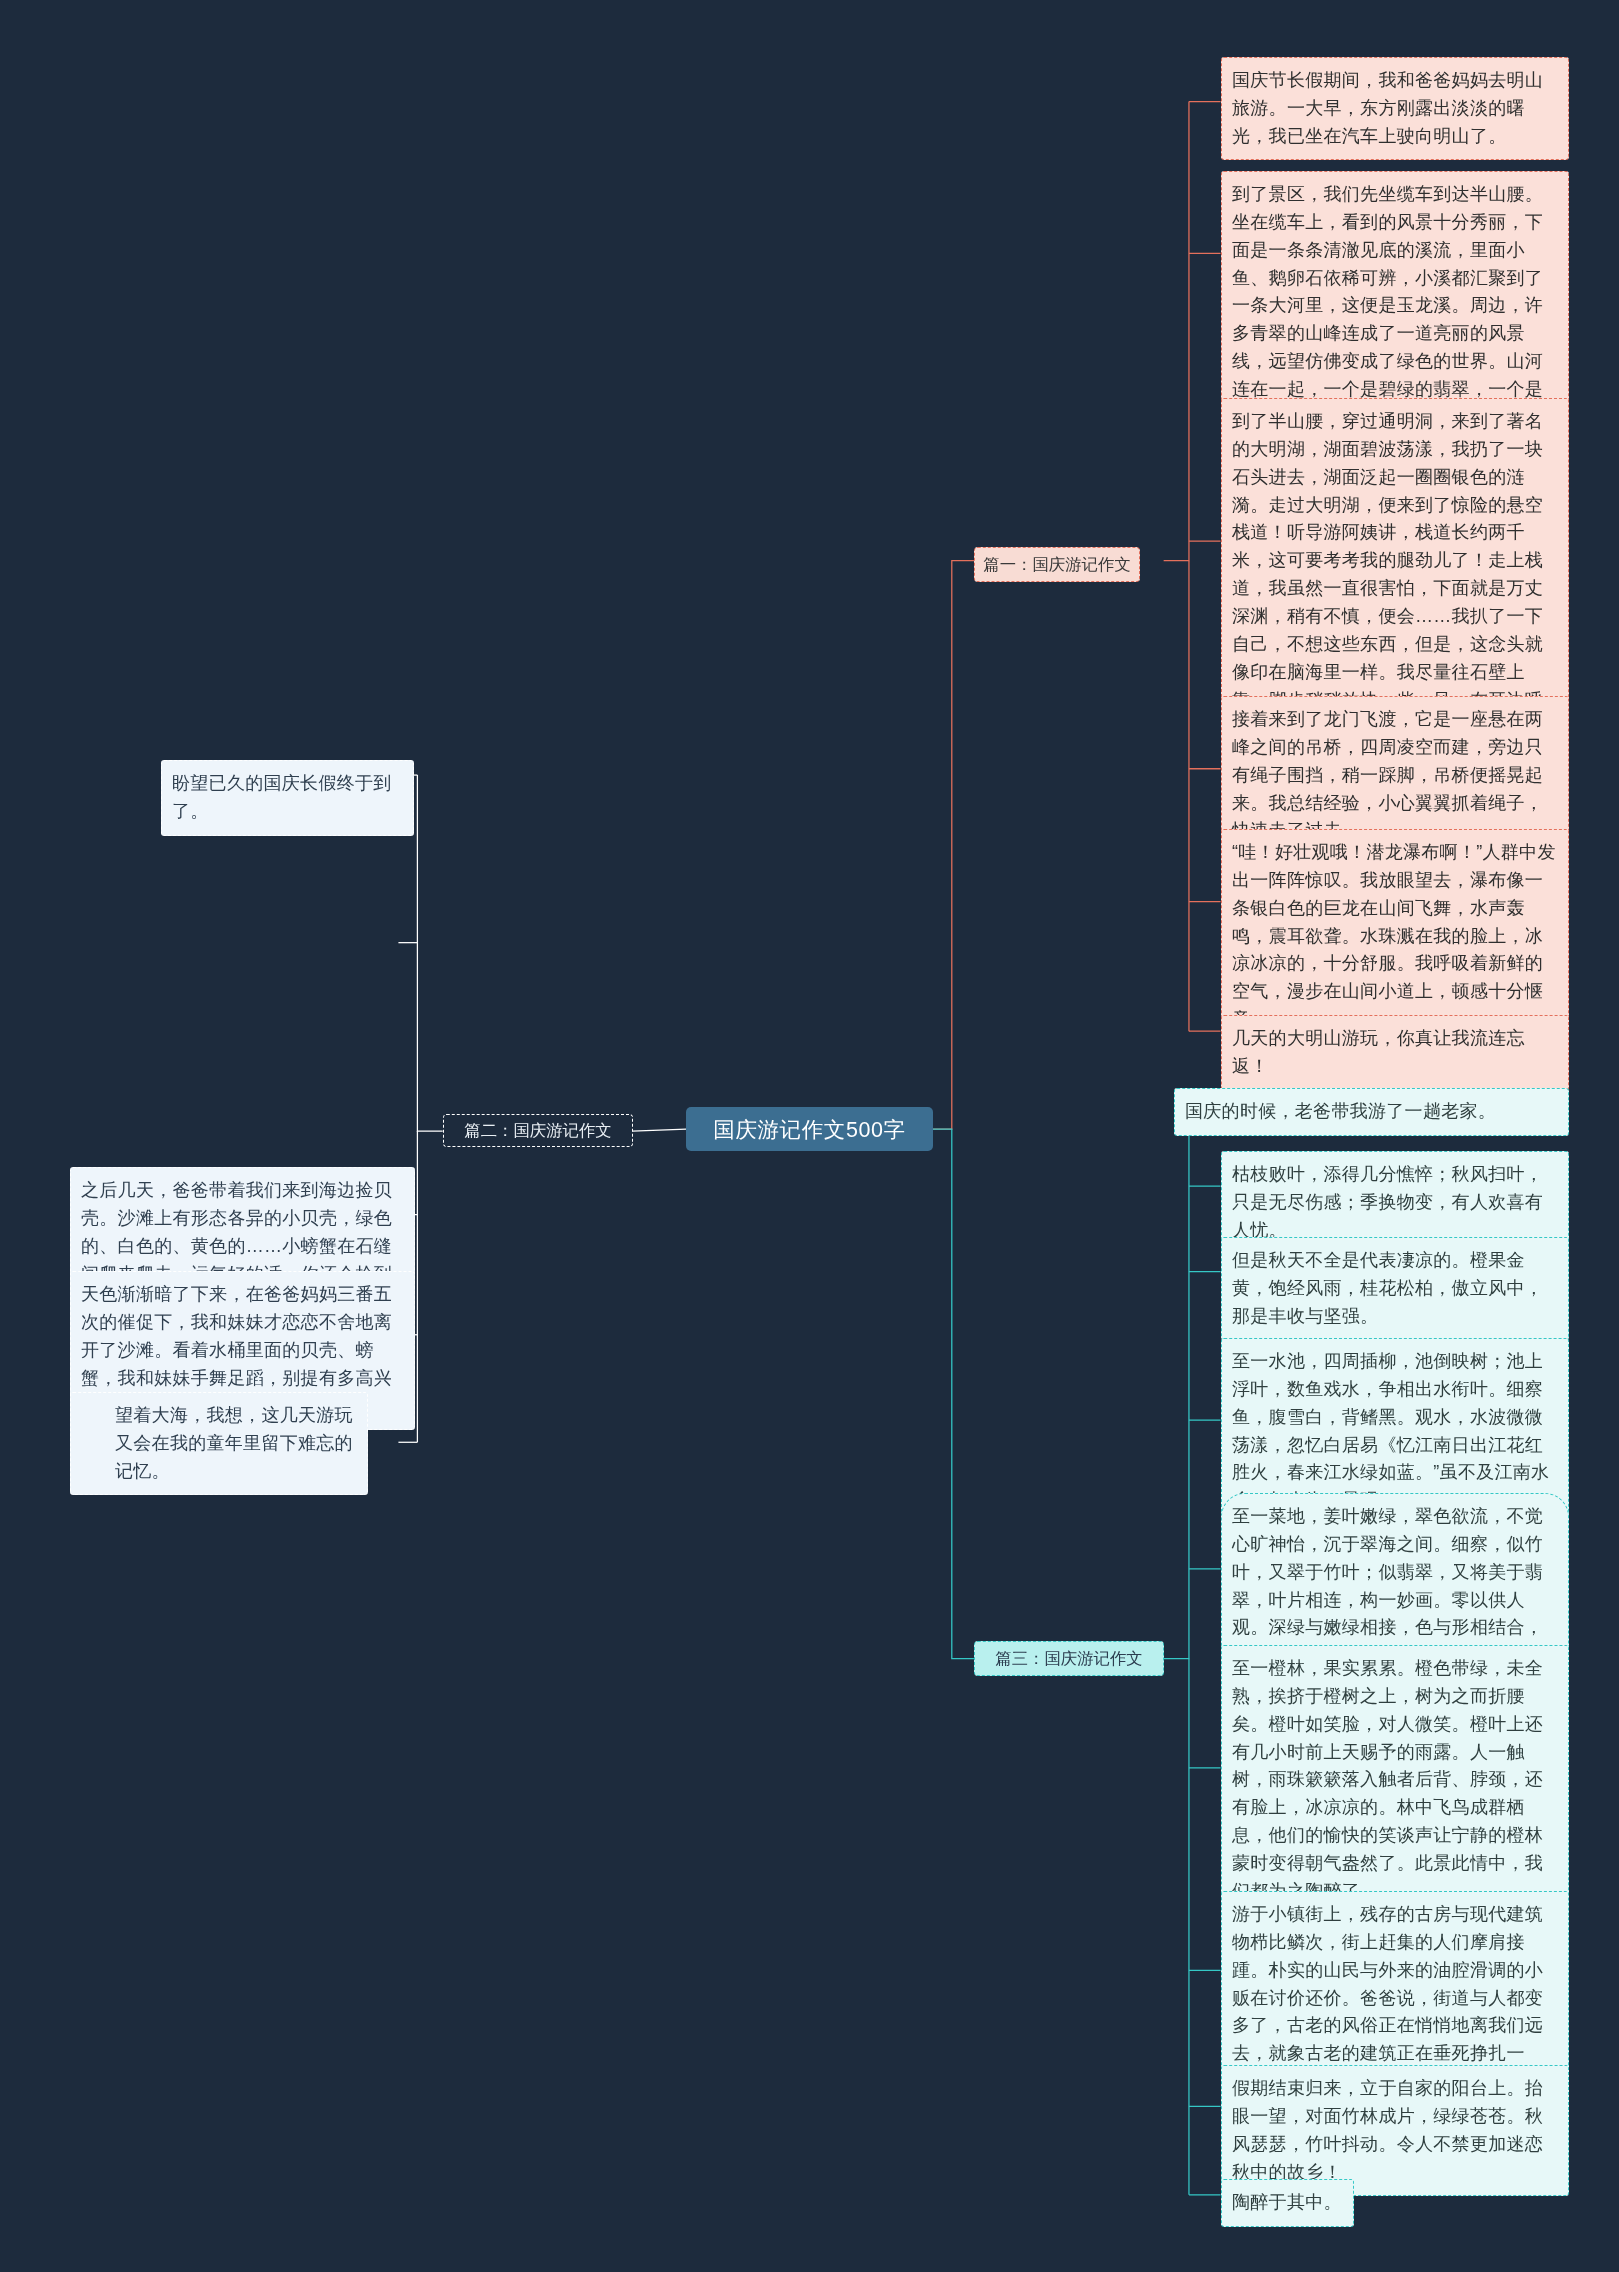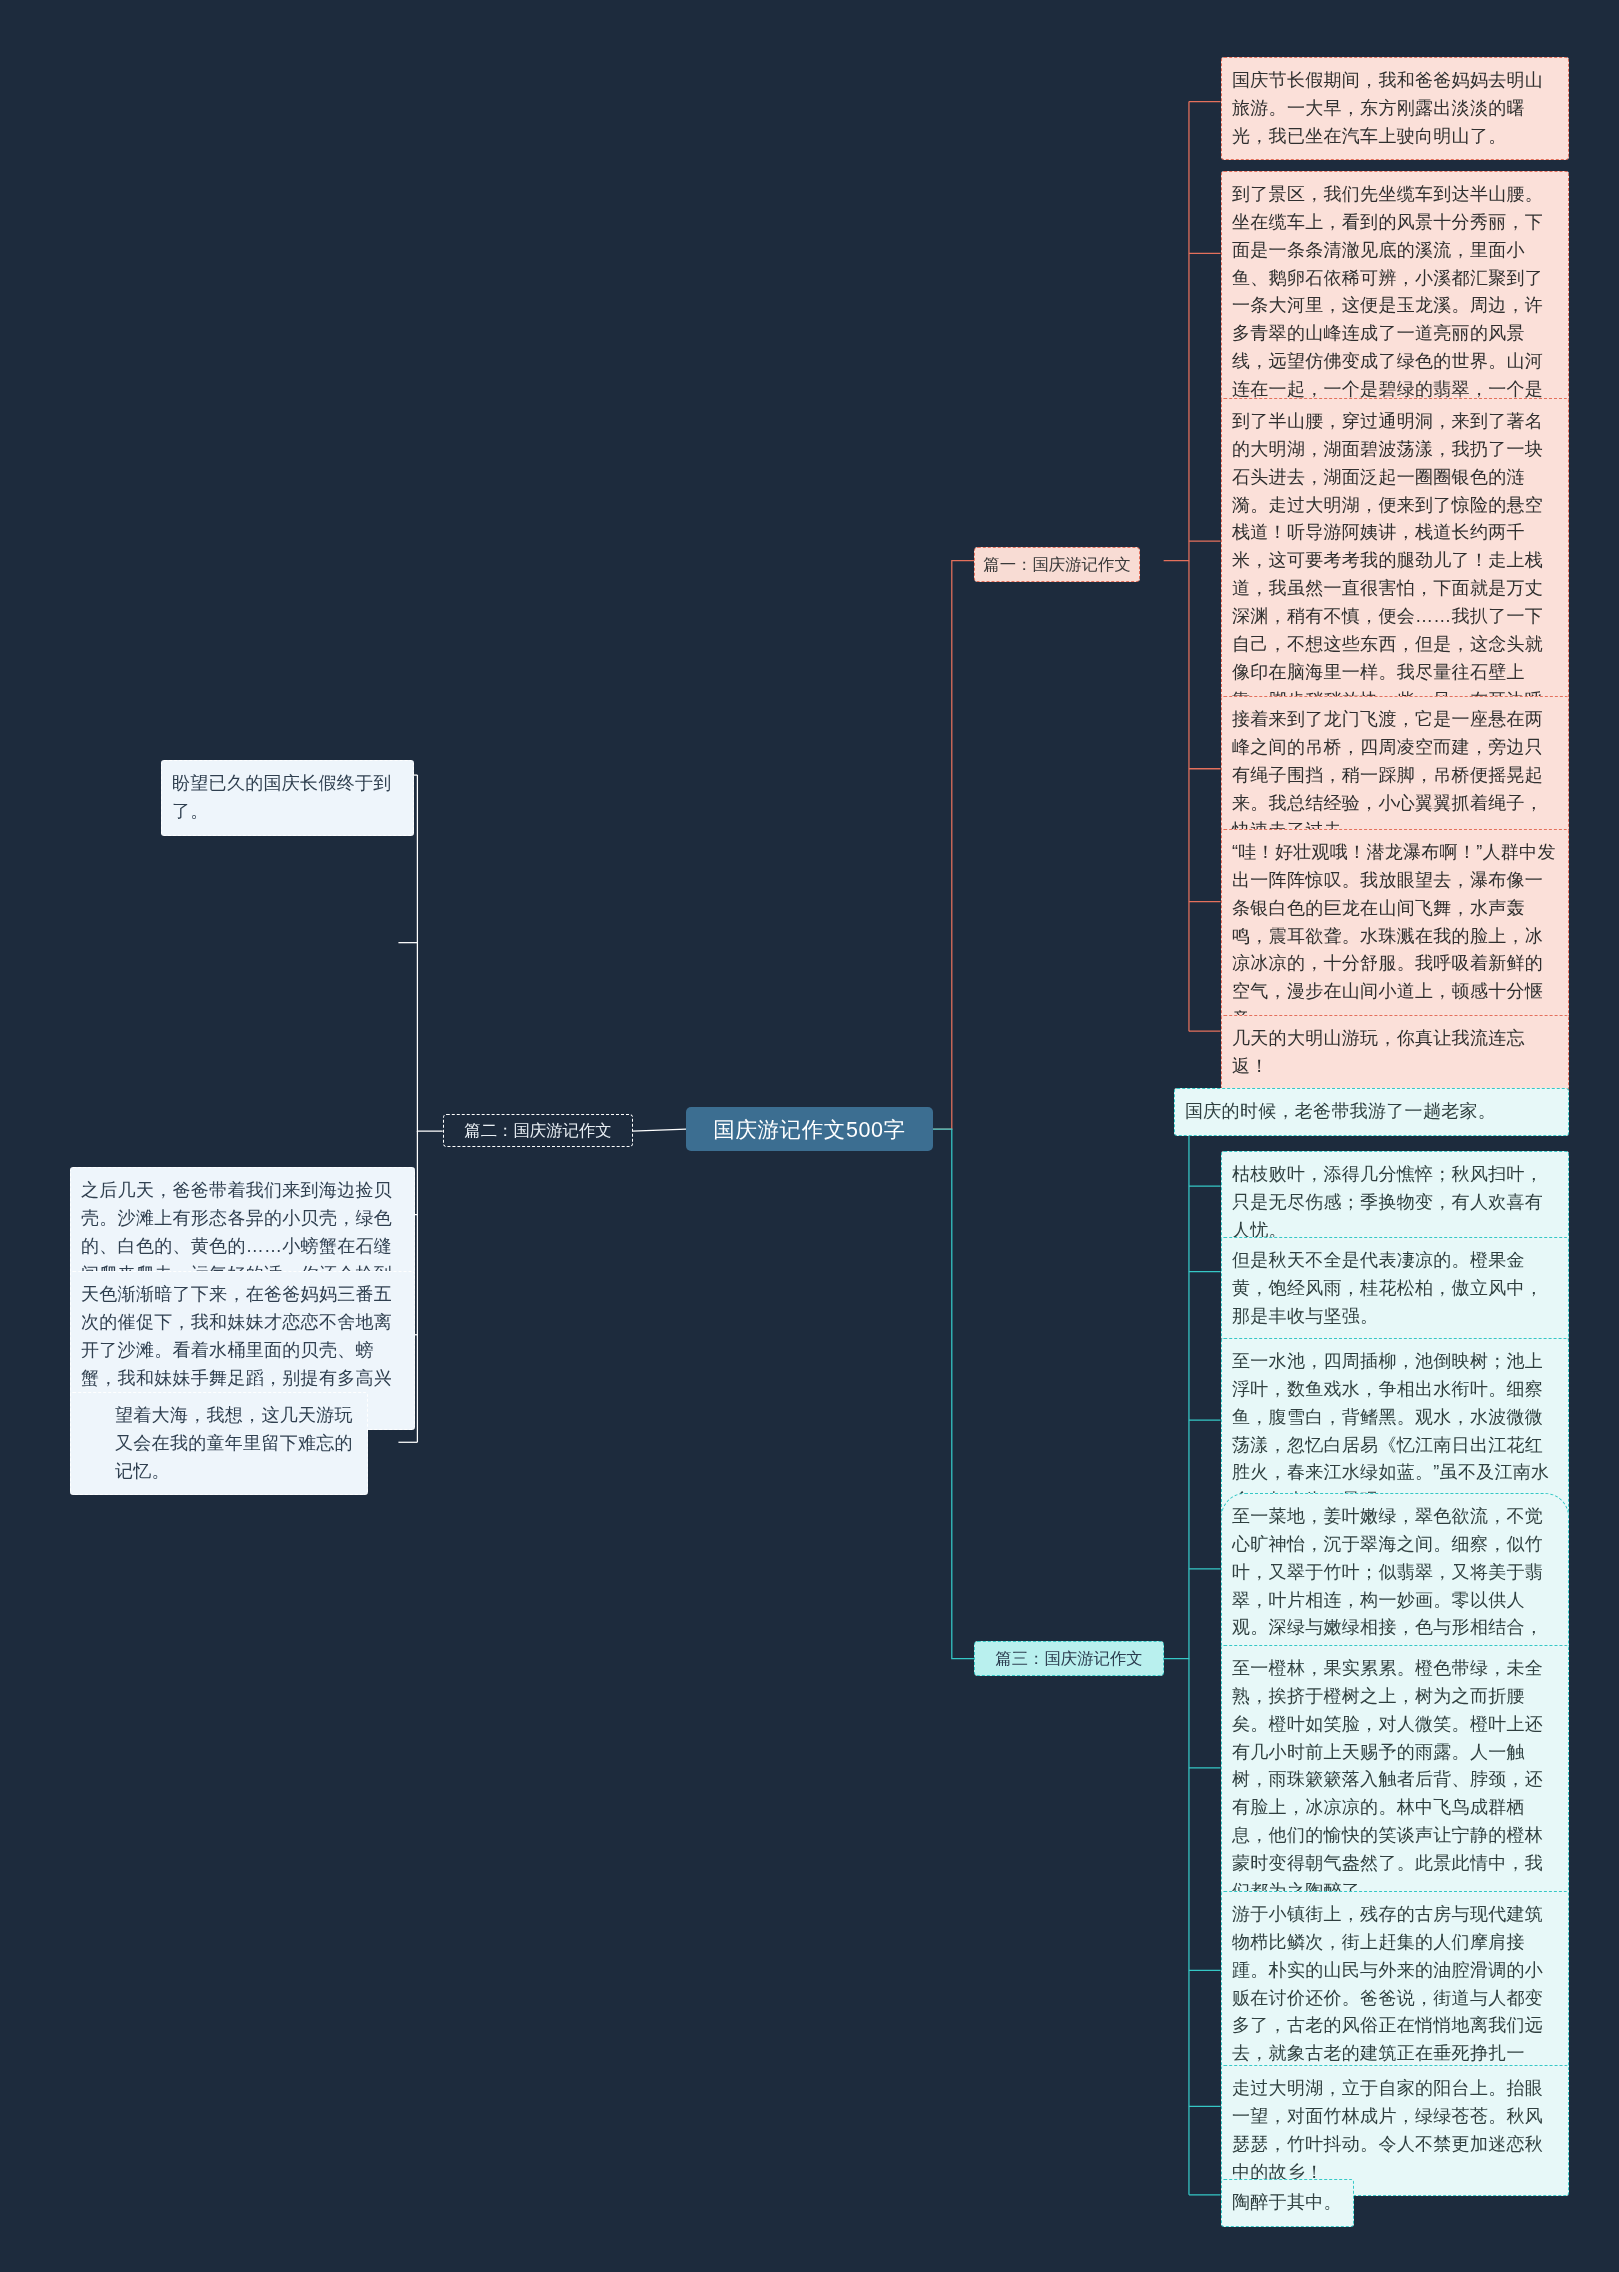--- a/index.html
+++ b/index.html
@@ -136,21 +136,21 @@
   <div class="card pink" style="left:1221px;top:829px;width:348px;">“哇！好壮观哦！潜龙瀑布啊！”人群中发出一阵阵惊叹。我放眼望去，瀑布像一条银白色的巨龙在山间飞舞，水声轰鸣，震耳欲聋。水珠溅在我的脸上，冰凉冰凉的，十分舒服。我呼吸着新鲜的空气，漫步在山间小道上，顿感十分惬意。</div>
   <div class="card pink" style="left:1221px;top:1015px;width:348px;">几天的大明山游玩，你真让我流连忘返！</div>
 
   <div class="card cyan" style="left:1174px;top:1088px;width:395px;">国庆的时候，老爸带我游了一趟老家。</div>
   <div class="card cyan" style="left:1221px;top:1151px;width:348px;">枯枝败叶，添得几分憔悴；秋风扫叶，只是无尽伤感；季换物变，有人欢喜有人忧。</div>
   <div class="card cyan" style="left:1221px;top:1237px;width:348px;">但是秋天不全是代表凄凉的。橙果金黄，饱经风雨，桂花松柏，傲立风中，那是丰收与坚强。</div>
   <div class="card cyan" style="left:1221px;top:1338px;width:348px;">至一水池，四周插柳，池倒映树；池上浮叶，数鱼戏水，争相出水衔叶。细察鱼，腹雪白，背鳍黑。观水，水波微微荡漾，忽忆白居易《忆江南日出江花红胜火，春来江水绿如蓝。”虽不及江南水乡，却也为一景观。</div>
   <div class="card cyan" style="left:1221px;top:1493px;width:348px;border-radius:24px;">至一菜地，姜叶嫩绿，翠色欲流，不觉心旷神怡，沉于翠海之间。细察，似竹叶，又翠于竹叶；似翡翠，又将美于翡翠，叶片相连，构一妙画。零以供人观。深绿与嫩绿相接，色与形相结合，无观之而不叹者。</div>
   <div class="card cyan" style="left:1221px;top:1645px;width:348px;">至一橙林，果实累累。橙色带绿，未全熟，挨挤于橙树之上，树为之而折腰矣。橙叶如笑脸，对人微笑。橙叶上还有几小时前上天赐予的雨露。人一触树，雨珠簌簌落入触者后背、脖颈，还有脸上，冰凉凉的。林中飞鸟成群栖息，他们的愉快的笑谈声让宁静的橙林蒙时变得朝气盎然了。此景此情中，我们都为之陶醉了。</div>
   <div class="card cyan" style="left:1221px;top:1891px;width:348px;">游于小镇街上，残存的古房与现代建筑物栉比鳞次，街上赶集的人们摩肩接踵。朴实的山民与外来的油腔滑调的小贩在讨价还价。爸爸说，街道与人都变多了，古老的风俗正在悄悄地离我们远去，就象古老的建筑正在垂死挣扎一样。</div>
-  <div class="card cyan" style="left:1221px;top:2065px;width:348px;">走过大明湖，立于自家的阳台上。抬眼一望，对面竹林成片，绿绿苍苍。秋风瑟瑟，竹叶抖动。令人不禁更加迷恋秋中的故乡！</div>
+  <div class="card cyan" style="left:1221px;top:2065px;width:348px;">假期结束归来，立于自家的阳台上。抬眼一望，对面竹林成片，绿绿苍苍。秋风瑟瑟，竹叶抖动。令人不禁更加迷恋秋中的故乡！</div>
   <div class="card cyan" style="left:1221px;top:2179px;width:133px;">陶醉于其中。</div>
 
   <div class="card white" style="left:161px;top:760px;width:253px;">盼望已久的国庆长假终于到了。</div>
   <div class="card white" style="left:70px;top:1167px;width:345px;">之后几天，爸爸带着我们来到海边捡贝壳。沙滩上有形态各异的小贝壳，绿色的、白色的、黄色的……小螃蟹在石缝间爬来爬去。运气好的话，你还会捡到小海星。</div>
   <div class="card white" style="left:70px;top:1271px;width:345px;">天色渐渐暗了下来，在爸爸妈妈三番五次的催促下，我和妹妹才恋恋不舍地离开了沙滩。看着水桶里面的贝壳、螃蟹，我和妹妹手舞足蹈，别提有多高兴了。</div>
   <div class="card white" style="left:70px;top:1392px;width:298px;padding-left:44px;">望着大海，我想，这几天游玩又会在我的童年里留下难忘的记忆。</div>
 
 </div>
 
 

